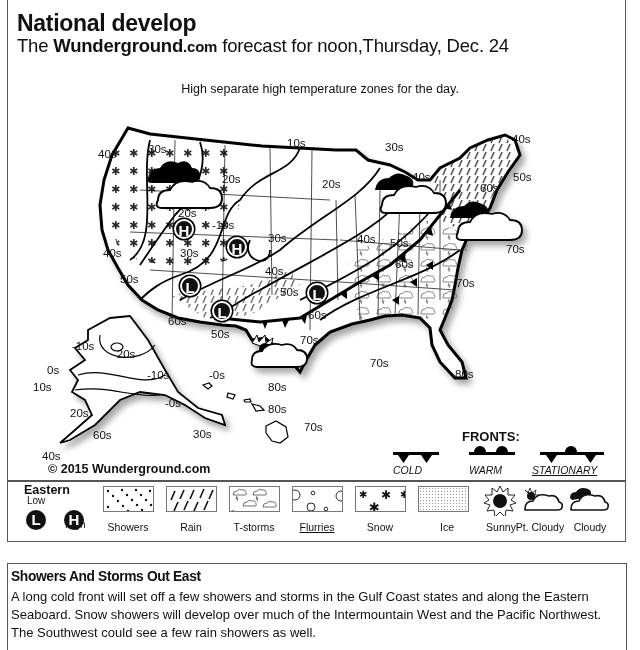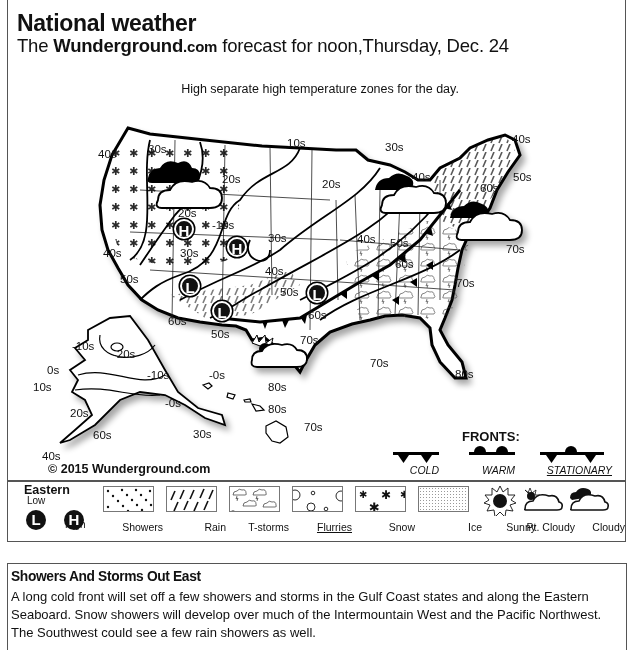--- a/index.html
+++ b/index.html
@@ -27,58 +27,58 @@
     position: absolute; font-size: 11.5px; color: #111; white-space: nowrap;
     background: transparent;
   }
   .copyright {
     position: absolute; left: 16px; top: 462px; font-size: 12.5px; font-weight: bold; margin-left: 32px;
   }
   .fronts-title {
     position: absolute; left: 462px; top: 429px; font-size: 13px; font-weight: bold;
   }
   .front-label {
-    position: absolute; font-size: 10.5px; font-style: italic; top: 464px; text-align: right;
+    position: absolute; font-size: 10.5px; font-style: italic; top: 464px; text-align: left;
   }
 
   .legend-divider {
     position: absolute; left: 7px; top: 480px; width: 619px; height: 1.5px; background: #555;
   }
   .pressure-title { position: absolute; left: 24px; top: 483px; font-size: 12.5px; font-weight: bold; }
   .pressure-sub { position: absolute; top: 495px; font-size: 10px; }
   .pbadge {
     position: absolute; top: 510px; width: 20px; height: 20px; border-radius: 50%;
     background: #111; color: #fff; font-weight: bold; font-size: 15px; text-align: center; line-height: 20px;
   }
   .legend-swatch {
     position: absolute; top: 486px; width: 51px; height: 26px; border: 1px solid #777; background: #fff; overflow: hidden;
   }
   .legend-label {
-    position: absolute; top: 521px; font-size: 10.5px; text-align: right; width: 70px;
+    position: absolute; top: 521px; font-size: 10.5px; text-align: center; width: 70px;
   }
   .legend-icon { position: absolute; top: 484px; }
 
   .story-box {
     position: absolute; left: 7px; top: 563px; width: 620px; height: 90px;
     border: 1.5px solid #555; background: #fff;
   }
   .story-title {
     position: absolute; left: 3px; top: 3px; font-size: 15px; font-weight: bold; letter-spacing: -0.4px;
     transform: scaleX(0.92); transform-origin: left;
   }
   .story-body {
     position: absolute; left: 3px; top: 24px; width: 605px; font-size: 13px; line-height: 18px;
   }
 </style>
 </head>
 <body>
 
 <div class="main-frame"></div>
 
-<div class="title">National weather</div>
+<div class="title">National develop</div>
 <div class="subtitle"><span>The </span><b>Wunderground</b><span class="com">.com</span><span> forecast for noon,Thursday, Dec. 24</span></div>
 <div class="note">High separate high temperature zones for the day.</div>
 
 <svg class="map-svg" width="640" height="360" viewBox="0 105 640 360" xmlns="http://www.w3.org/2000/svg">
   <defs>
     <pattern id="pt-storm" width="22" height="16" patternUnits="userSpaceOnUse">
       <path d="M3 9 q0 -4 4 -4 q2 -3 5 -1 q4 -1 4 3 q2 1 0 3 h-12 q-2 0 -1 -1z" fill="none" stroke="#333" stroke-width="0.7"></path>
       <path d="M9 11 l-1 3 l2 -1 l-1 3" stroke="#333" stroke-width="0.7" fill="none"></path>
     </pattern>
     <pattern id="pt-rain" width="8" height="8" patternUnits="userSpaceOnUse">

